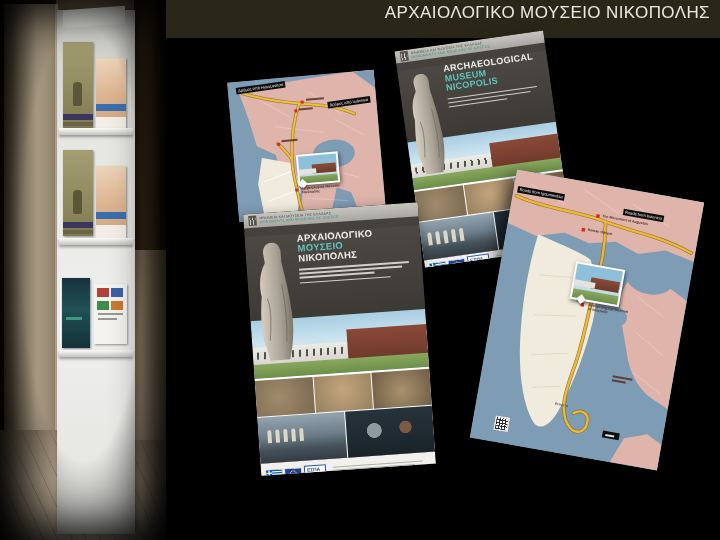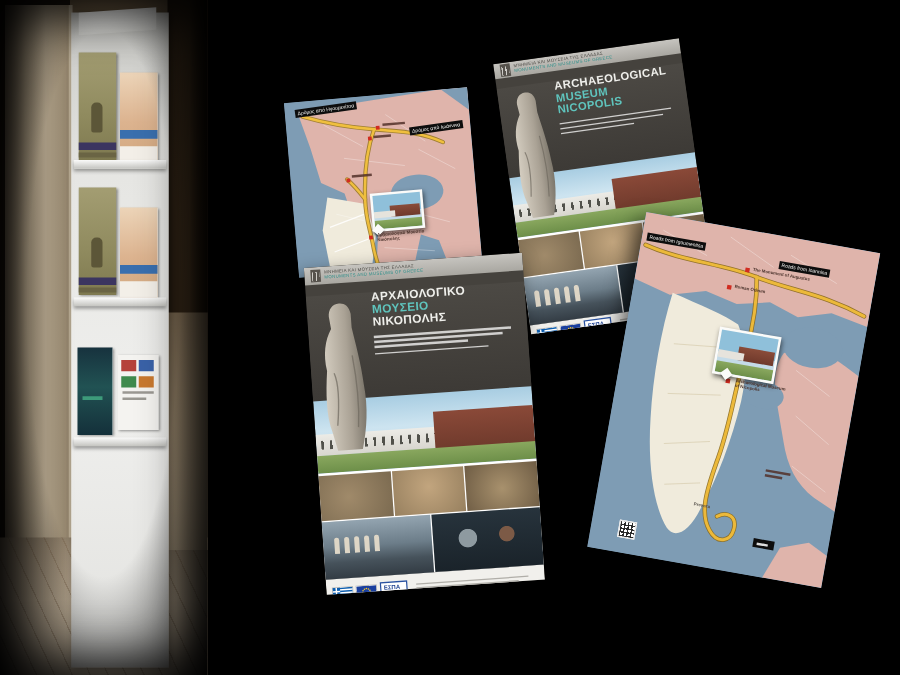--- a/index.html
+++ b/index.html
@@ -120,20 +120,23 @@
   .espa .et{position:absolute;left:2px;top:1px;font-size:8px;font-weight:bold;color:#1c3f8f;transform:scale(.6);transform-origin:0 0;white-space:nowrap;}
   .espa::after{content:"";position:absolute;right:1px;bottom:1px;width:6px;height:2px;background:#c23b2e;}
   .foot-text{display:flex;flex-direction:column;gap:2px;margin-left:4px;flex:1;}
   .foot-text .fl{height:1.5px;background:#b0aea8;}
 </style>
 </head>
 <body>
 
 <div class="stage">
 
+  <div class="titlebar">
+    <div class="t">ΑΡΧΑΙΟΛΟΓΙΚΟ ΜΟΥΣΕΙΟ ΝΙΚΟΠΟΛΗΣ</div>
+  </div>
 
   <div class="photo">
     <div class="ph-doorback"></div>
     <div class="ph-wall"></div>
     <div class="ph-wall-edge"></div>
     <div class="ph-floor"></div>
     <div class="ph-doorframe"></div>
     <div class="ph-floor-right"></div>
     <div class="stand">
       <div class="stand-back"></div>

